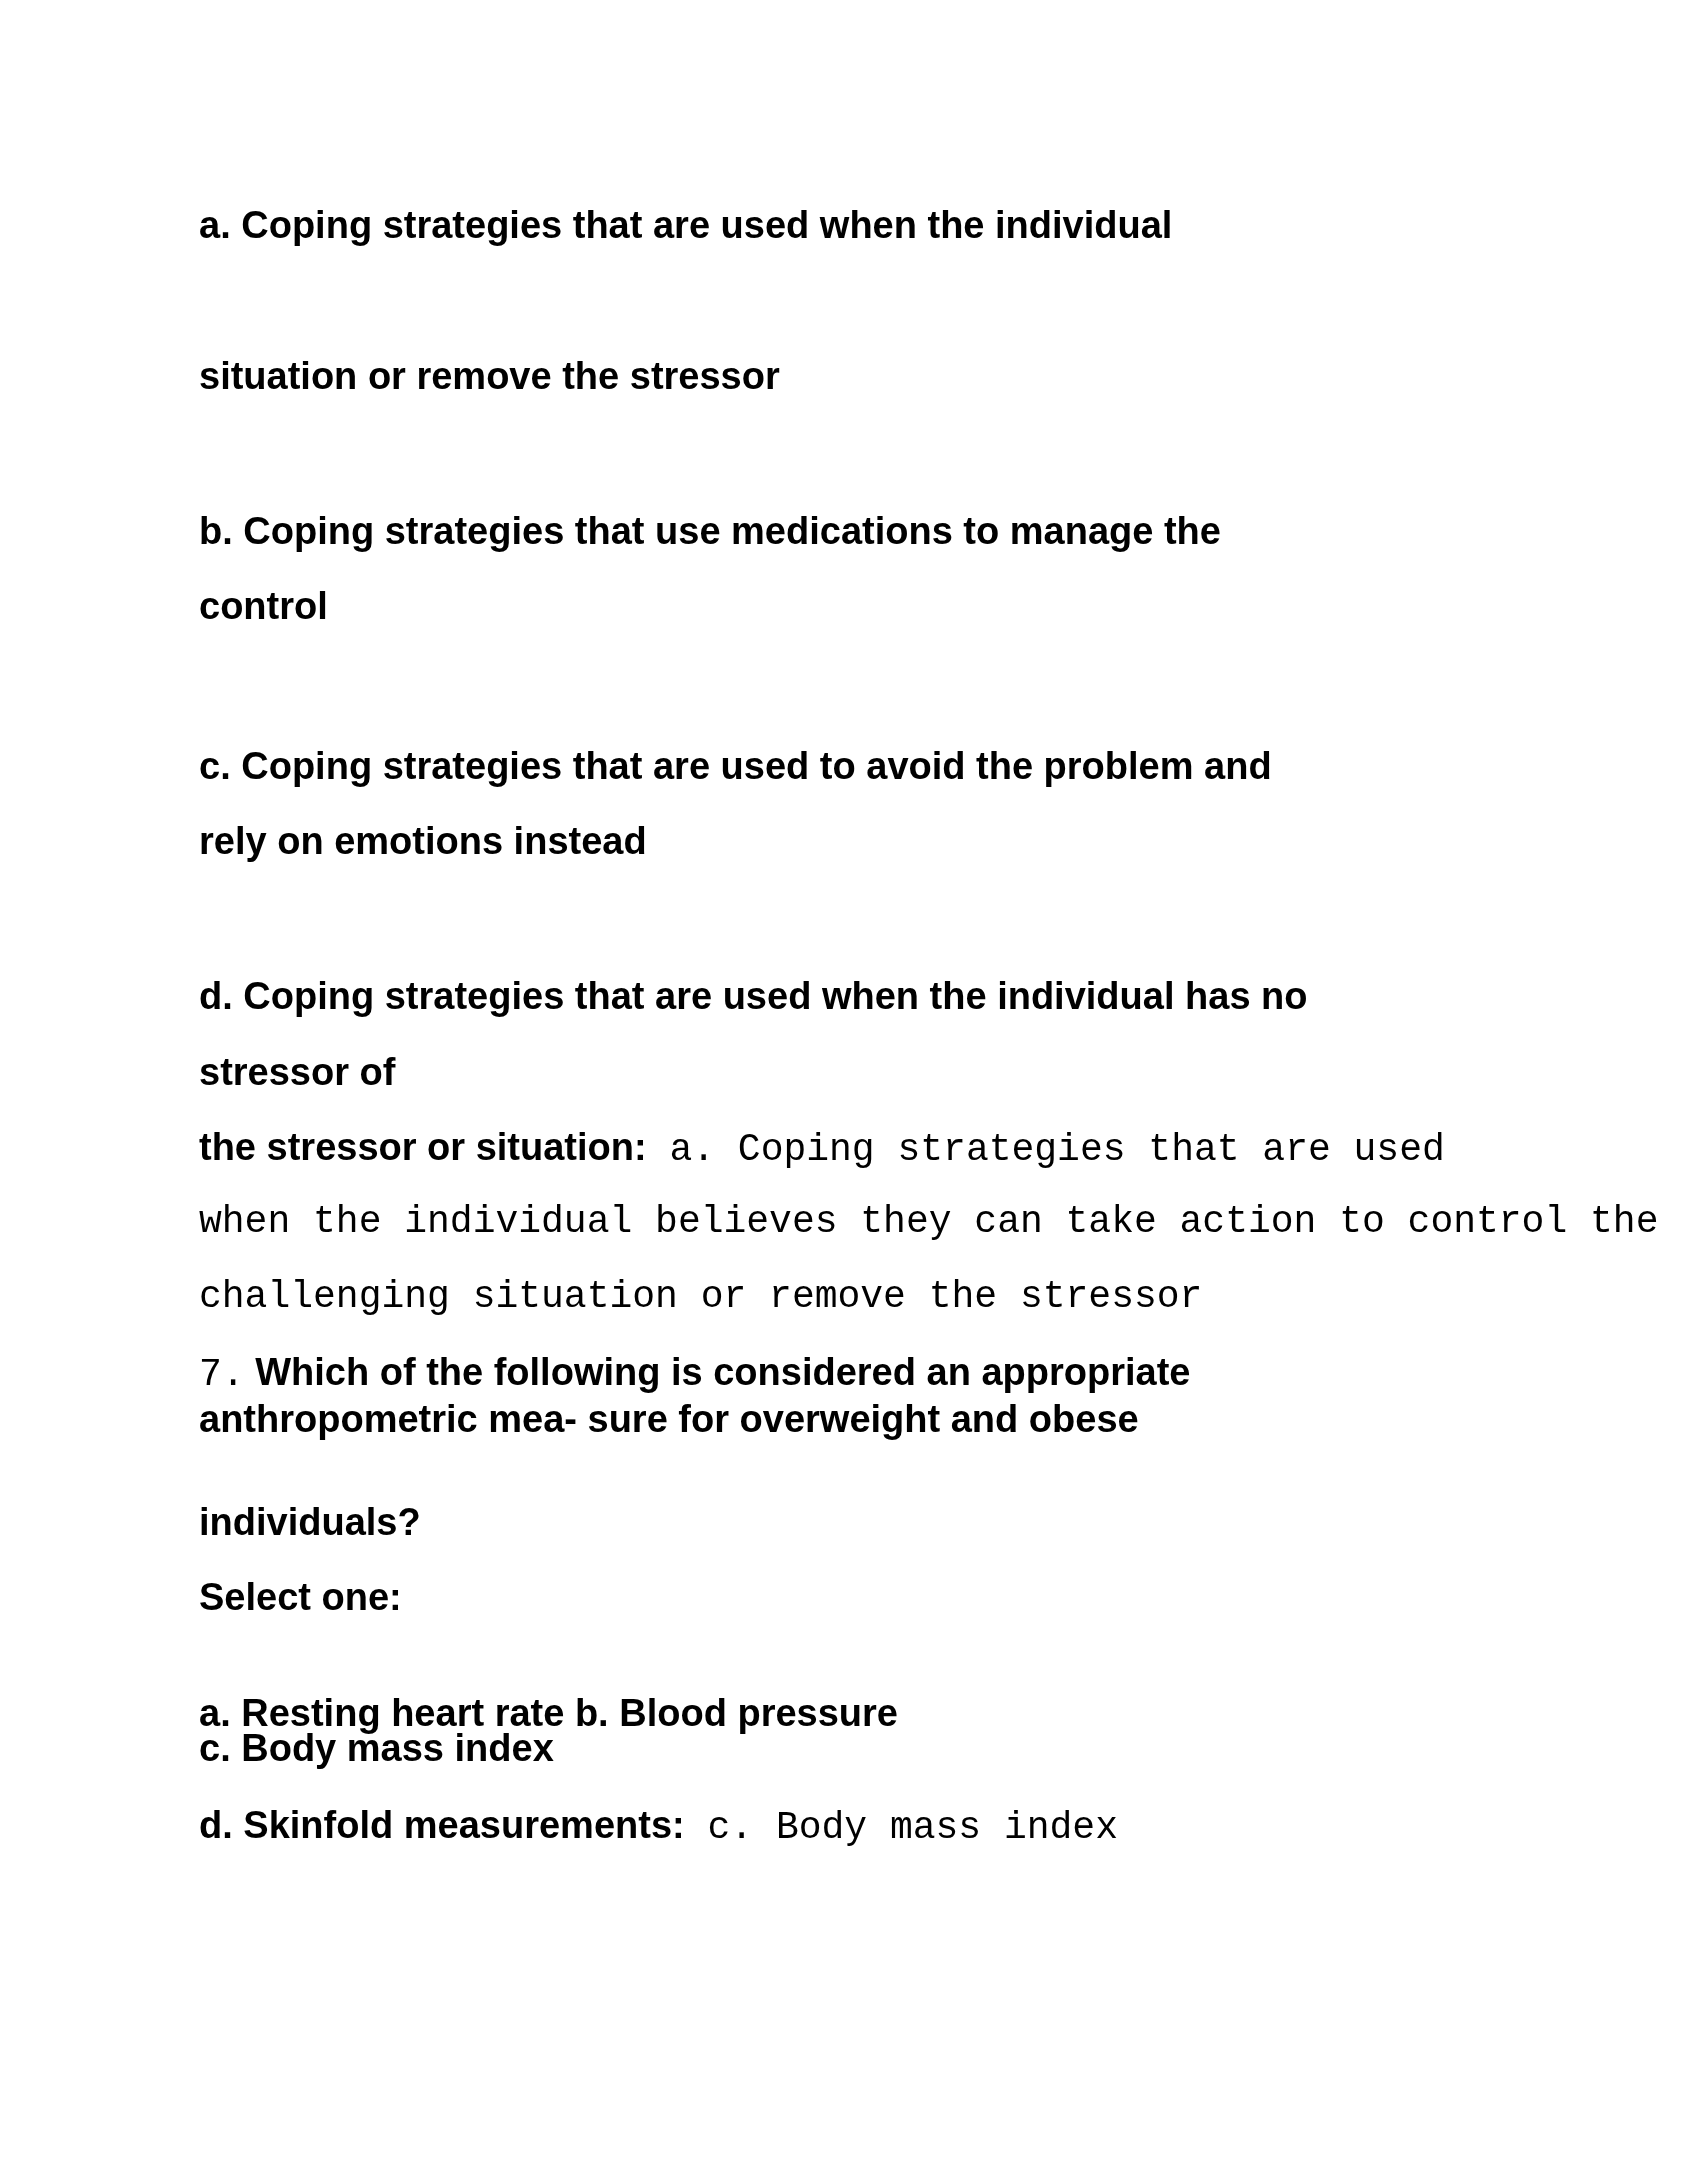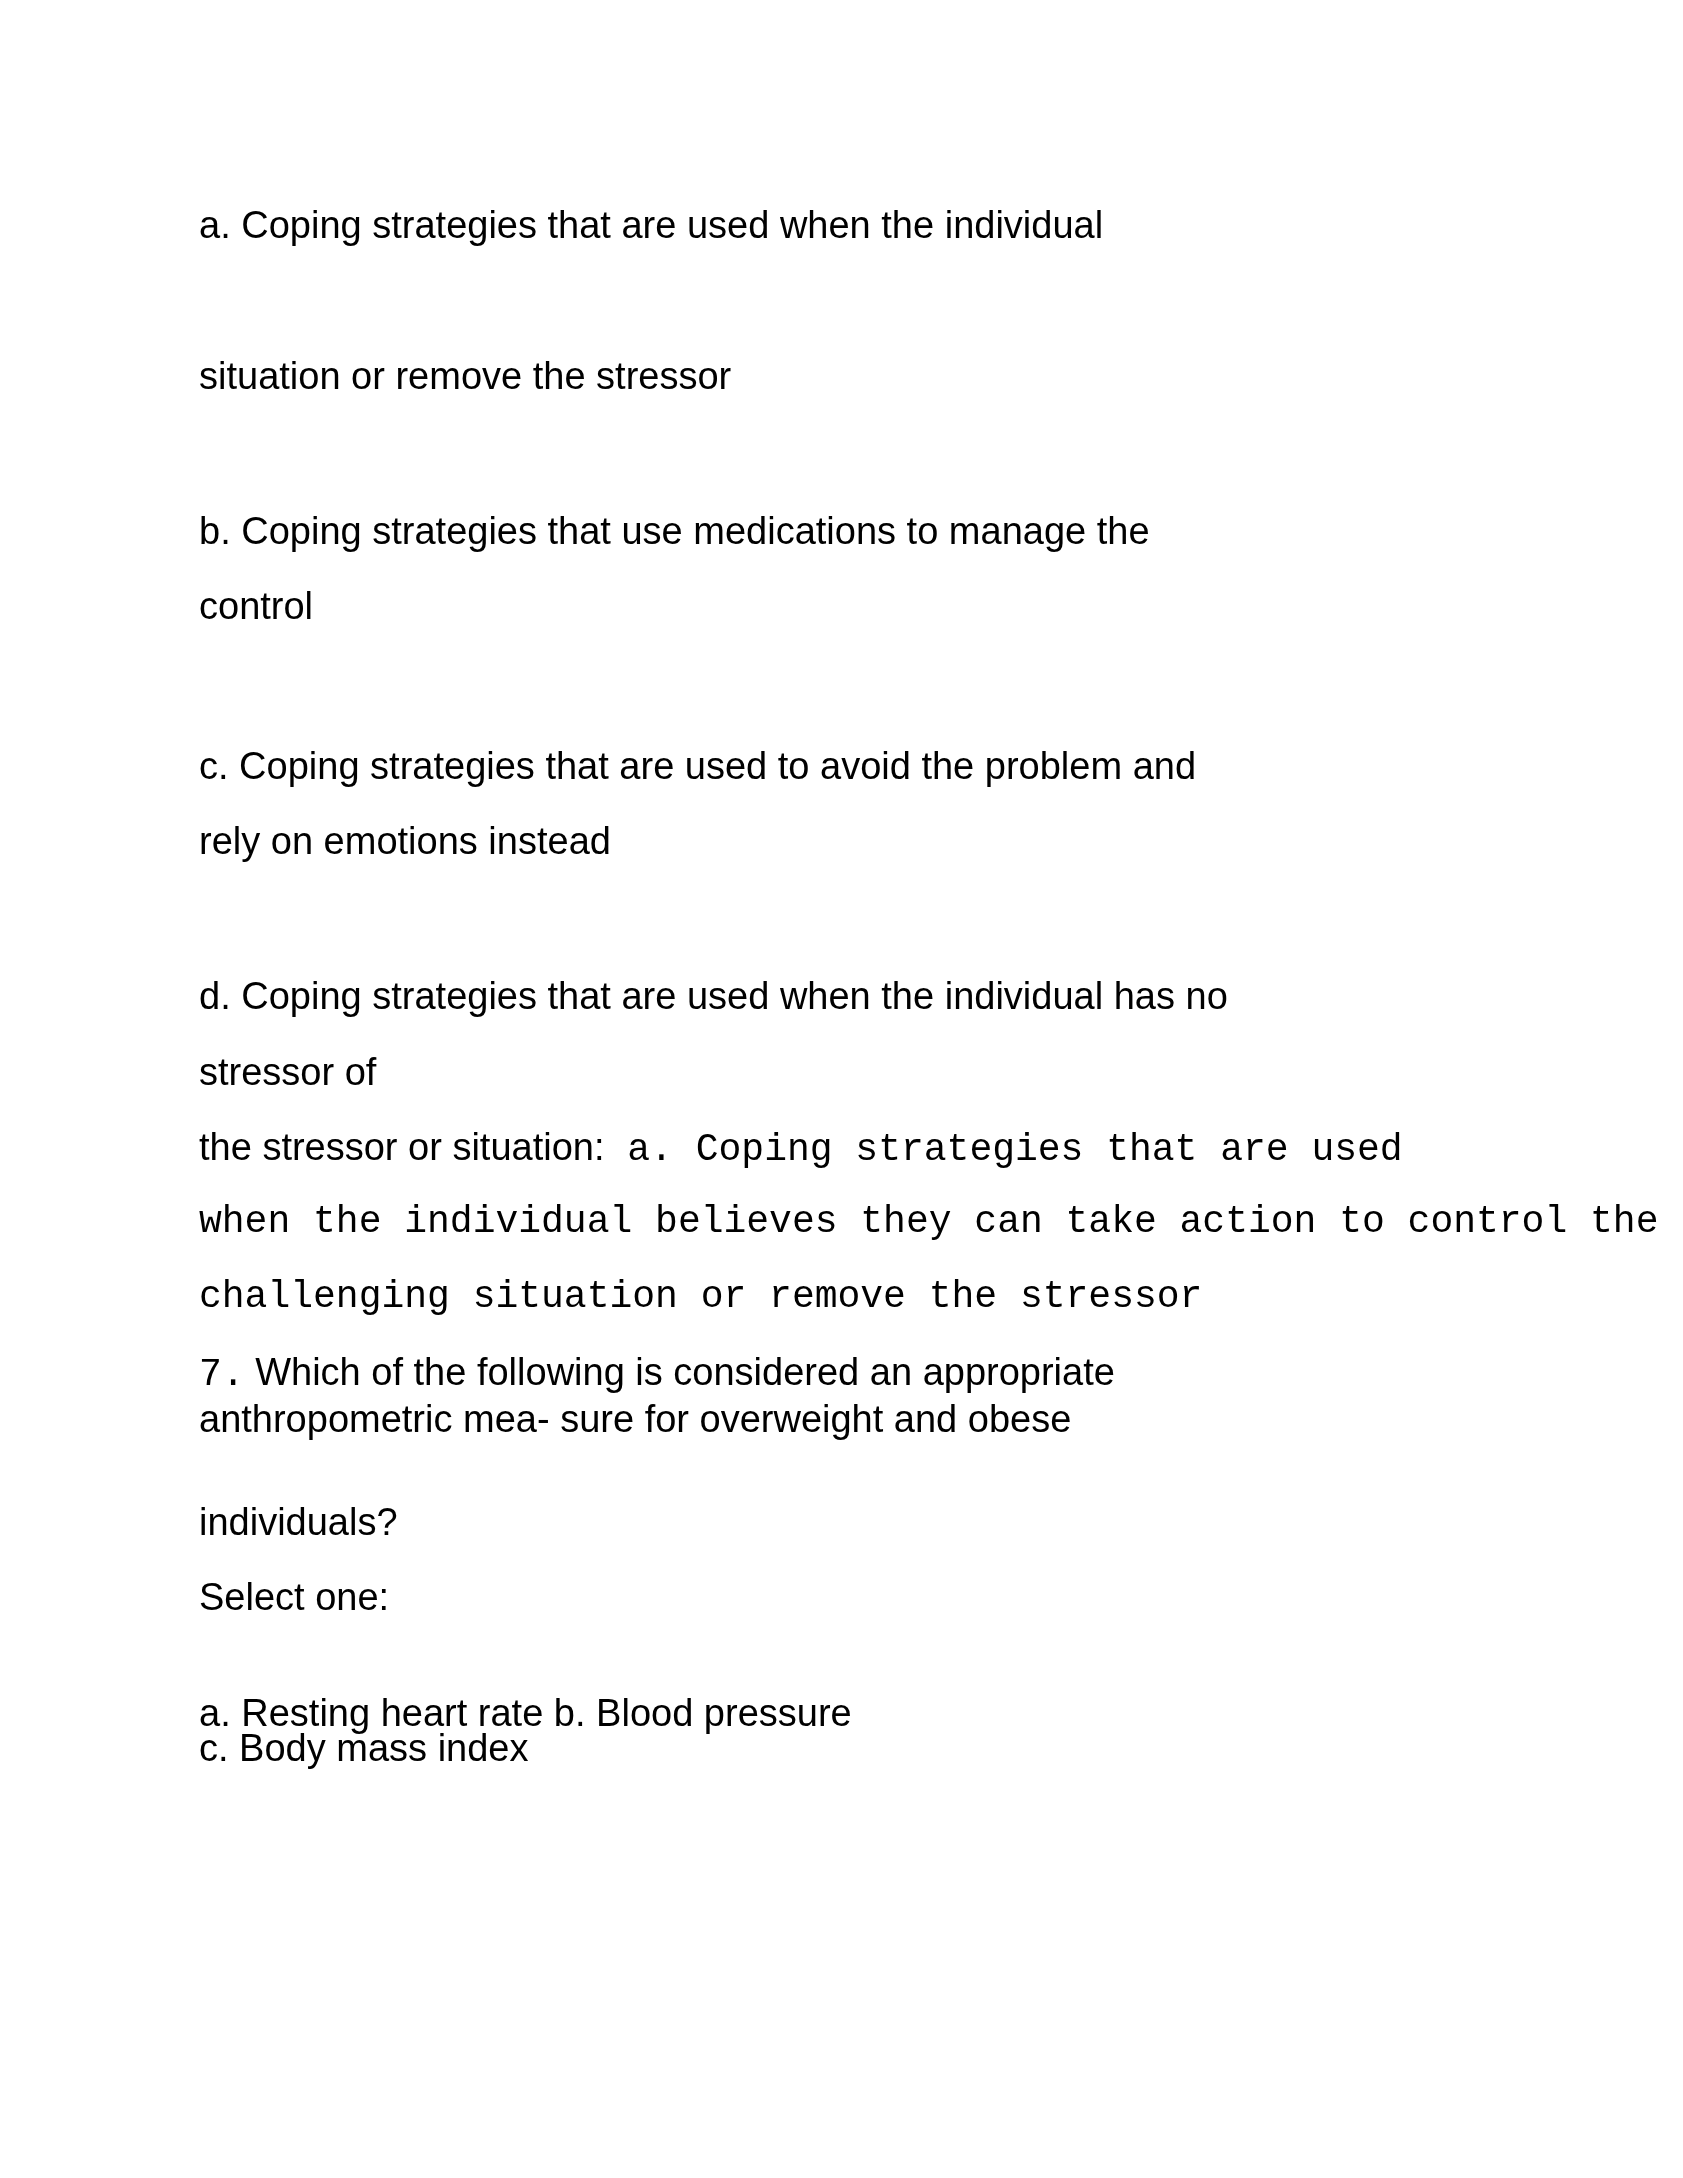--- a/index.html
+++ b/index.html
@@ -25,21 +25,21 @@
     }
     .line {
       position: absolute;
       left: 199px;
       height: 75px;
       line-height: 75px;
       font-size: 38px;
       white-space: nowrap;
       letter-spacing: 0;
     }
-    .b { font-weight: normal; text-align: right; }
+    .b { font-weight: bold; text-align: right; }
     .r { font-weight: normal; font-family: Liberation Mono, monospace; }
   </style>
 </head>
 <body>
 
 <div class="page">
 
   <div class="line b" style="top:188px">a. Coping strategies that are used when the individual</div>
   <div class="line b" style="top:494px">b. Coping strategies that use medications to manage the</div>
 
@@ -56,15 +56,16 @@
   <div class="line r" style="top:1259px">challenging situation or remove the stressor</div>
 
   <div class="line" style="top:1335px"><span class="r">7.</span><span class="b" style="white-space:pre"> Which of the following is considered an appropriate</span></div>
   <div class="line b" style="top:1382px">anthropometric mea- sure for overweight and obese</div>
   <div class="line b" style="top:1485px">individuals?</div>
 
   <div class="line b" style="top:1560px">Select one:</div>
 
   <div class="line b" style="top:1676px">a. Resting heart rate b. Blood pressure</div>
   <div class="line b" style="top:1711px">c. Body mass index</div>
+  <div class="line" style="top:1788px"><span class="b">d. Skinfold measurements:</span><span class="r" style="white-space:pre"> c. Body mass index</span></div>
 
 </div>
 
 
 </body></html>

